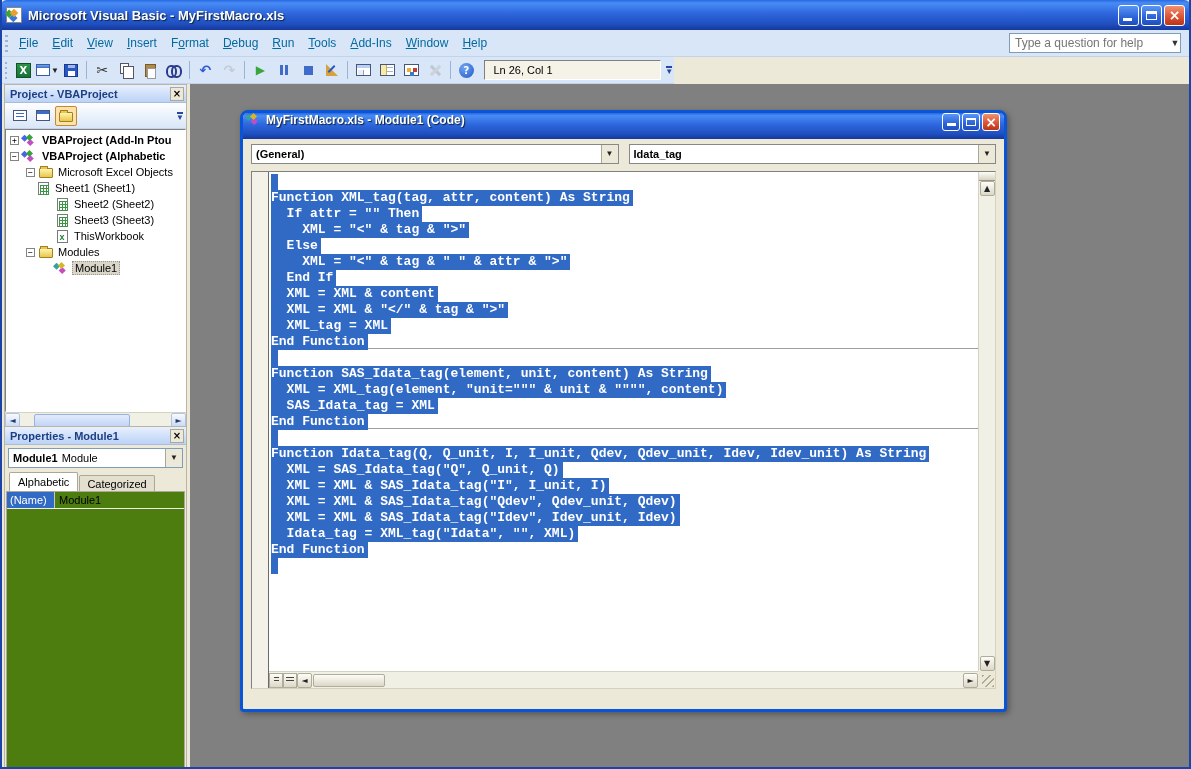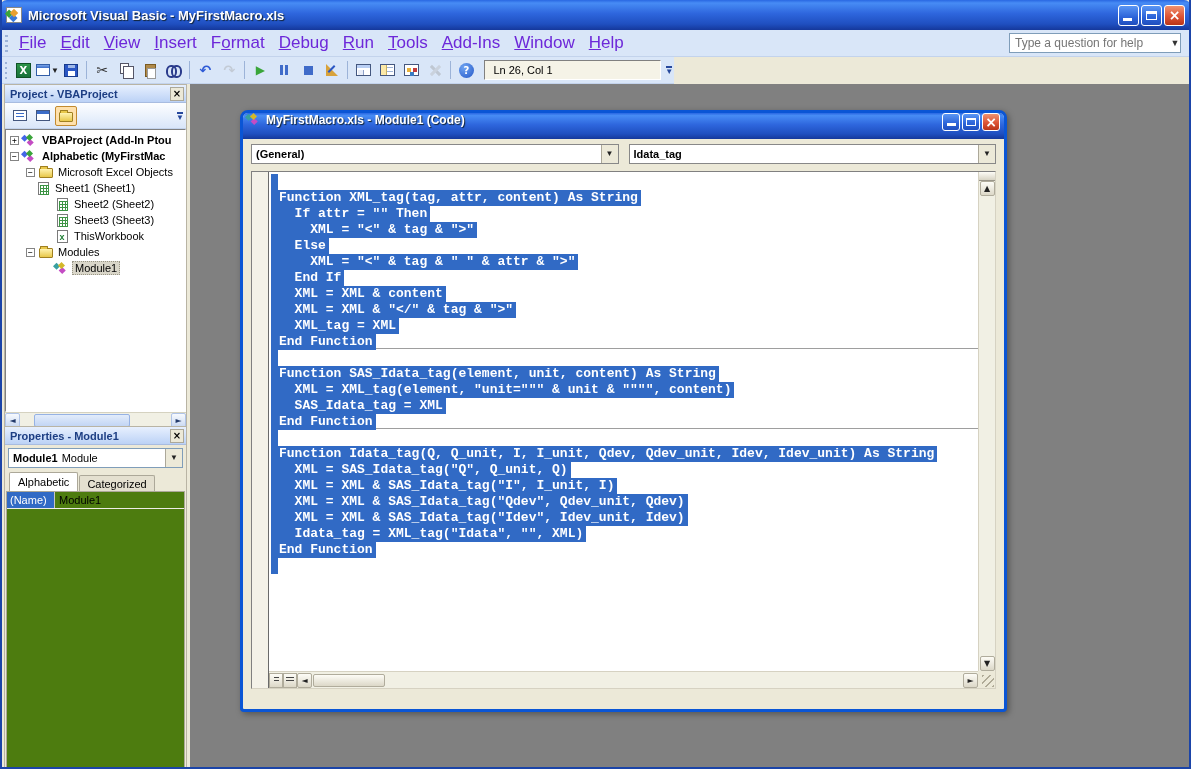--- a/index.html
+++ b/index.html
@@ -21,21 +21,21 @@
   .winbtn.close{background:linear-gradient(180deg,#F0926F,#DD5436 55%,#B93418);}
   .winbtn .mini{position:absolute;left:4px;bottom:4px;width:9px;height:3px;background:#fff;}
   .winbtn .maxi{width:11px;height:9px;border:1px solid #fff;border-top:3px solid #fff;}
   .winbtn .xx{color:#fff;font-weight:bold;font-size:14px;line-height:14px;font-family:"DejaVu Sans",sans-serif;}
 
   
   #menubar{position:absolute;left:0;top:30px;width:1187px;height:27px;background:var(--menubg);
     display:flex;align-items:center;border-bottom:1px solid #C3D3EC;}
   .grip{width:3px;height:17px;margin:0 4px 0 3px;
     background:repeating-linear-gradient(180deg,#9CB3D8 0 2px,transparent 2px 5px);}
-  .menu-item{padding:3px 7px;font-size:17px;color:#6d28d9;cursor:default;}
+  .menu-item{padding:3px 7px;font-size:12px;color:#0369a1;cursor:default;}
   .menu-item u{text-decoration:underline;}
   #help-combo{position:absolute;right:8px;top:3px;width:172px;height:20px;background:#fff;
     border:1px solid var(--fieldb);display:flex;align-items:center;}
   #help-combo input{border:0;outline:0;flex:1;font:12px "Liberation Sans",sans-serif;color:#808080;padding-left:5px;background:transparent;}
   #help-combo .arr{width:15px;text-align:center;color:#333;font-size:9px;}
 
   
   #toolbarrow{position:absolute;left:0;top:57px;width:1187px;height:27px;background:var(--beige);}
   #toolbar{position:absolute;left:0;top:0;width:672px;height:27px;background:var(--menubg);
     display:flex;align-items:center;border-bottom:1px solid #C3D3EC;}
@@ -172,21 +172,21 @@
   .combo .cbtn{width:17px;height:18px;background:var(--beige);border-left:1px solid #ACA899;
     font-size:8px;text-align:center;line-height:17px;color:#222;}
 
   #code-frame{position:absolute;left:8px;top:58px;right:8px;bottom:20px;background:#fff;
     border:1px solid;border-color:#808080 #D6D2C2 #D6D2C2 #808080;display:grid;
     grid-template-columns:17px 1fr 17px;grid-template-rows:1fr 17px;}
   #cw-margin{grid-column:1;grid-row:1 / span 2;background:#F4F2E8;border-right:1px solid #6A6A6A;}
   #code-text{grid-column:2;grid-row:1;overflow:hidden;padding:2px 0 0 2px;cursor:text;}
   .code-line{height:16px;white-space:pre;font:bold 13px/16px "Liberation Mono",monospace;}
   .code-line.sep{height:15px;border-bottom:1px solid #9E9E9E;margin-bottom:1px;}
-  .code-line .seltext{background:var(--sel);color:#fff;display:inline-block;height:16px;padding-right:3px;padding-left:8px;}
+  .code-line .seltext{background:var(--sel);color:#fff;display:inline-block;height:16px;padding-right:3px;}
   .code-line .selblock{background:var(--sel);display:inline-block;height:16px;width:7px;}
 
   #cw-vscroll{grid-column:3;grid-row:1;background:#F1F0E4;border-left:1px solid #D6D2C2;display:flex;flex-direction:column;}
   .split-grip{height:9px;background:linear-gradient(180deg,#FDFCF6,#D8D4C4);border-bottom:1px solid #9A968A;}
   .cwsb{width:15px;height:15px;background:linear-gradient(180deg,#FDFCF6,#DCD8C8);border:1px solid #B0AC9C;
     border-radius:2px;color:#222;font:8px/13px "DejaVu Sans",sans-serif;text-align:center;margin:0 auto;}
   #cw-vscroll .track{flex:1;}
   #cw-hscroll{grid-column:2;grid-row:2;background:#F1F0E4;border-top:1px solid #D6D2C2;display:flex;align-items:center;}
   .modebtn{width:14px;height:15px;background:linear-gradient(180deg,#FDFCF6,#DCD8C8);border:1px solid #B0AC9C;
     display:flex;align-items:center;justify-content:center;flex:0 0 14px;}
@@ -332,21 +332,21 @@
         <span class="tico">
           <span class="i-project"></span>
         </span>
         <span class="tlabel">VBAProject (Add-In Ptou</span>
       </div>
       <div class="trow bold" style="padding-left: 4px;">
         <span class="texp">−</span>
         <span class="tico">
           <span class="i-project"></span>
         </span>
-        <span class="tlabel">Alphabetic (MyFirstMac</span>
+        <span class="tlabel">VBAProject (Alphabetic</span>
       </div>
       <div class="trow" style="padding-left: 20px;">
         <span class="texp">−</span>
         <span class="tico">
           <span class="t-folder"></span>
         </span>
         <span class="tlabel">Microsoft Excel Objects</span>
       </div>
       <div class="trow" style="padding-left: 17px;">
         <span style="flex: 0 0 12px;"></span>

